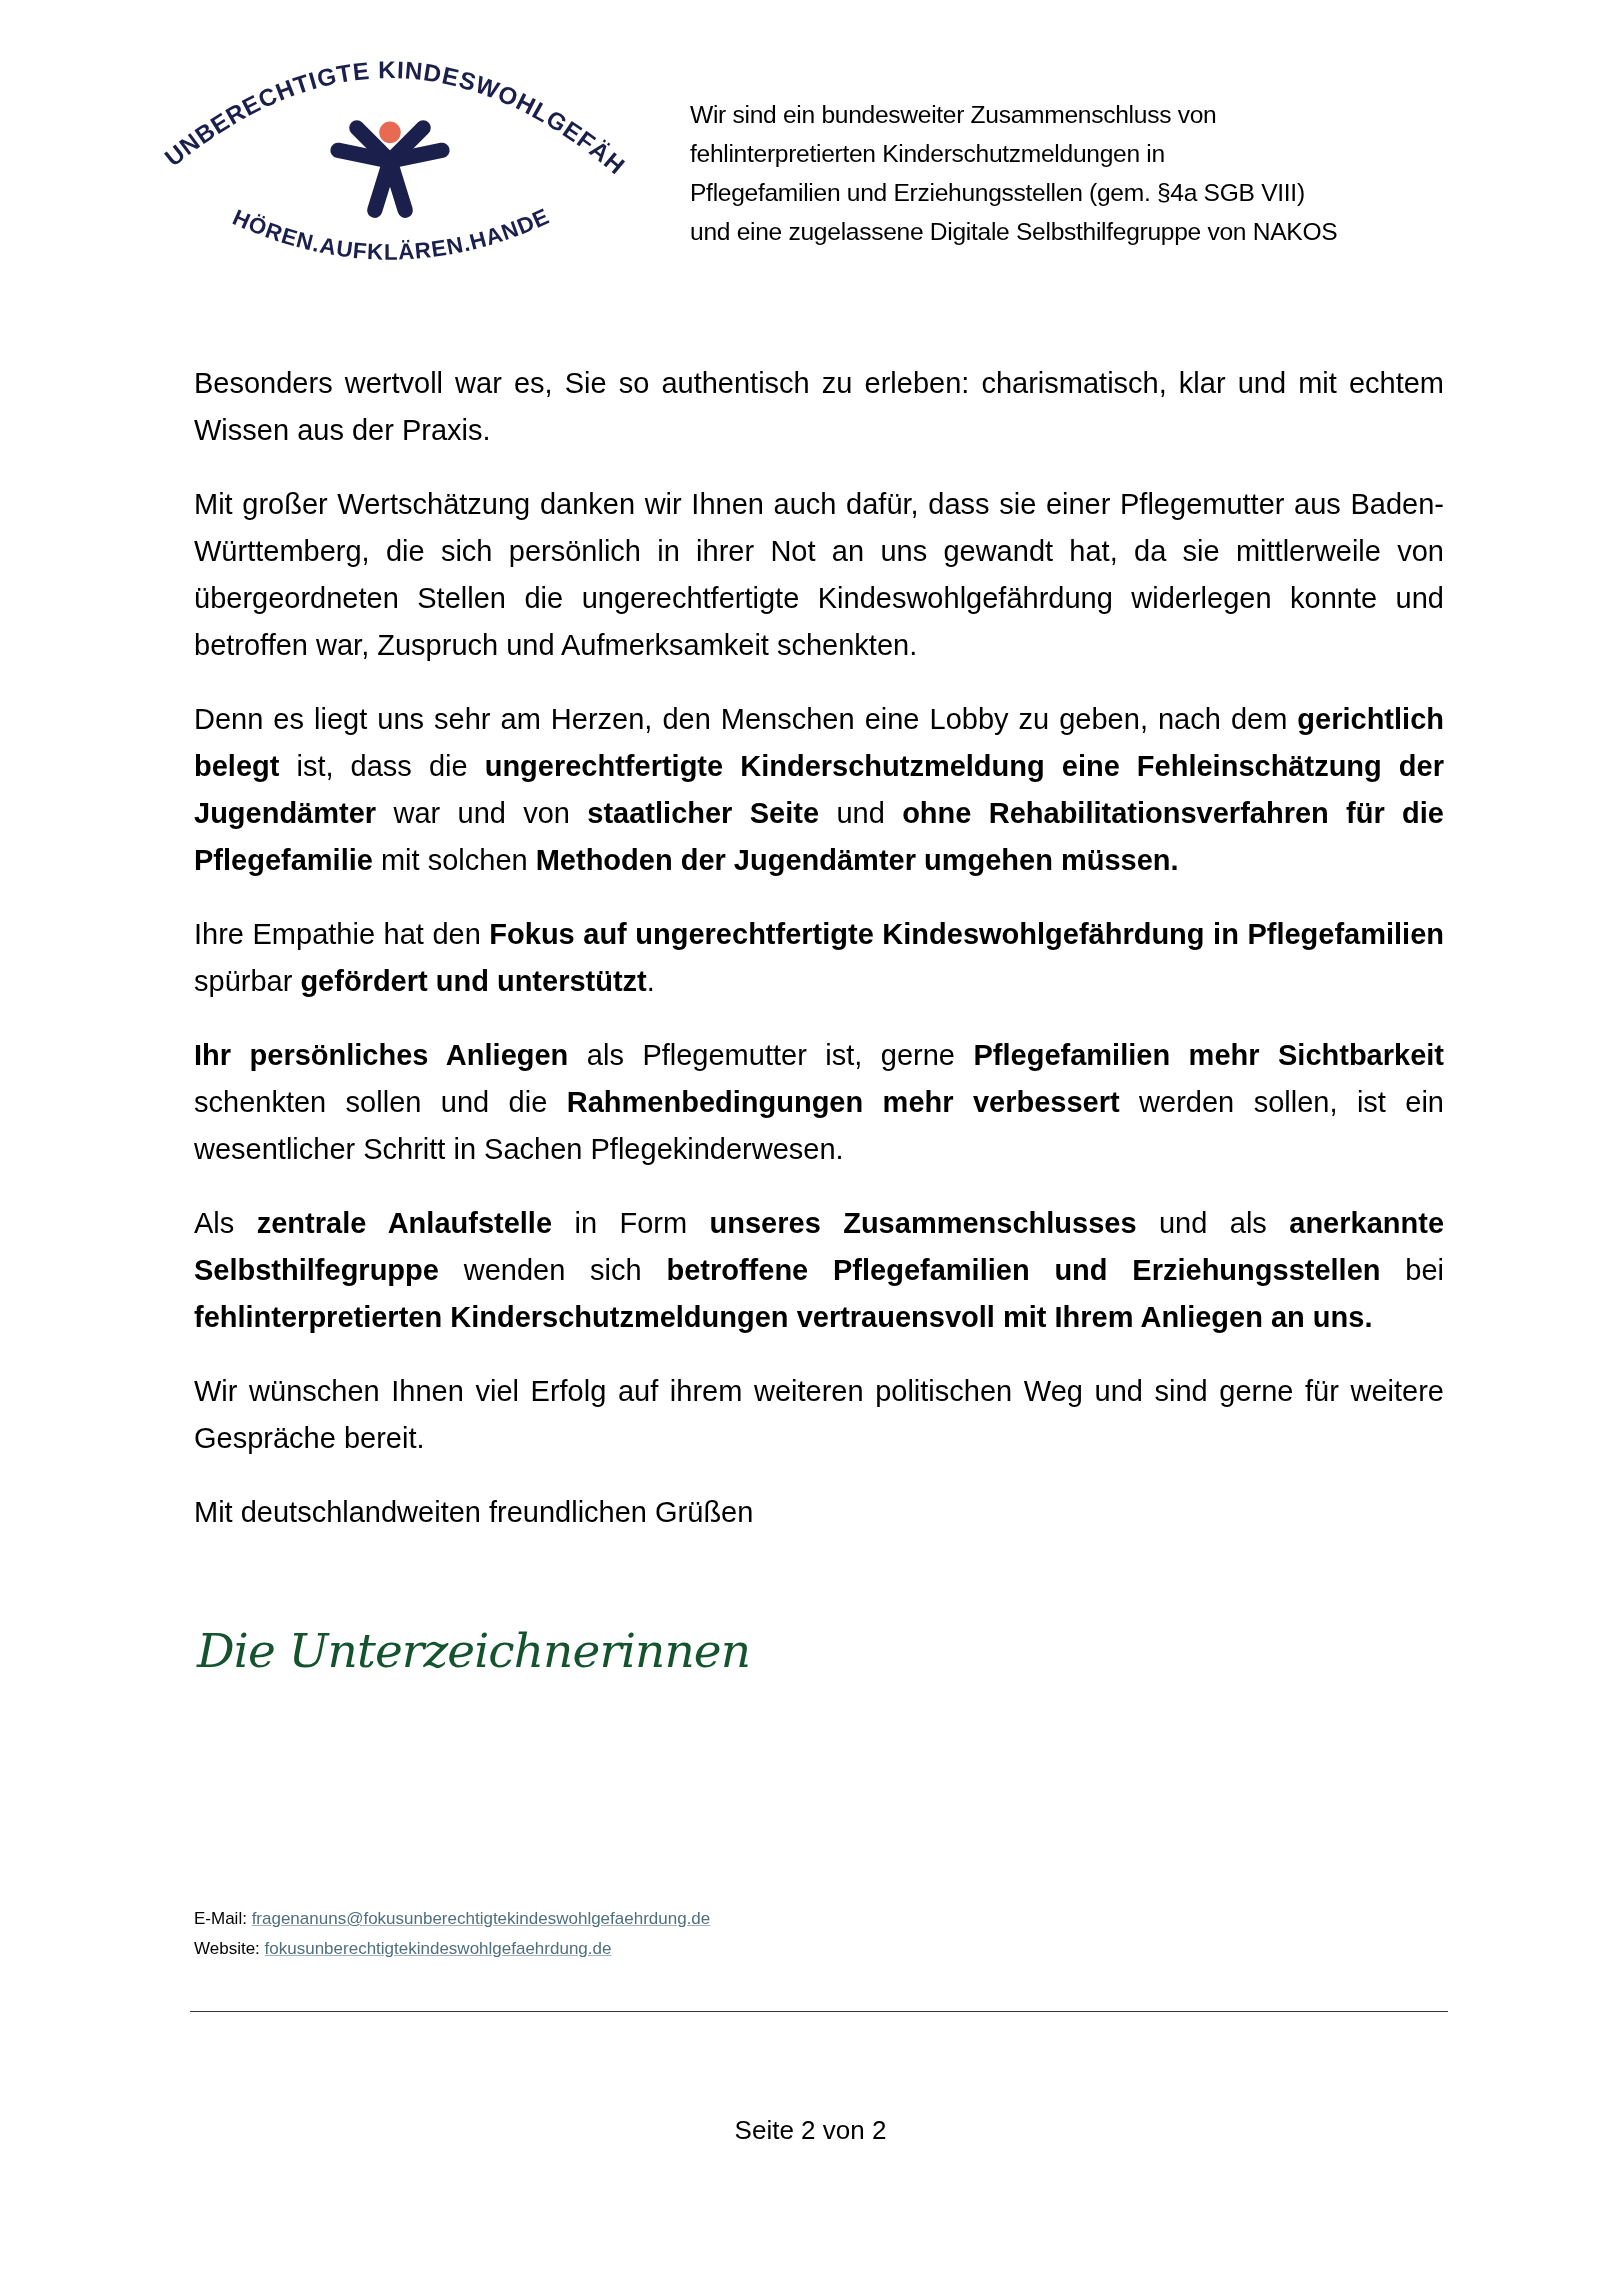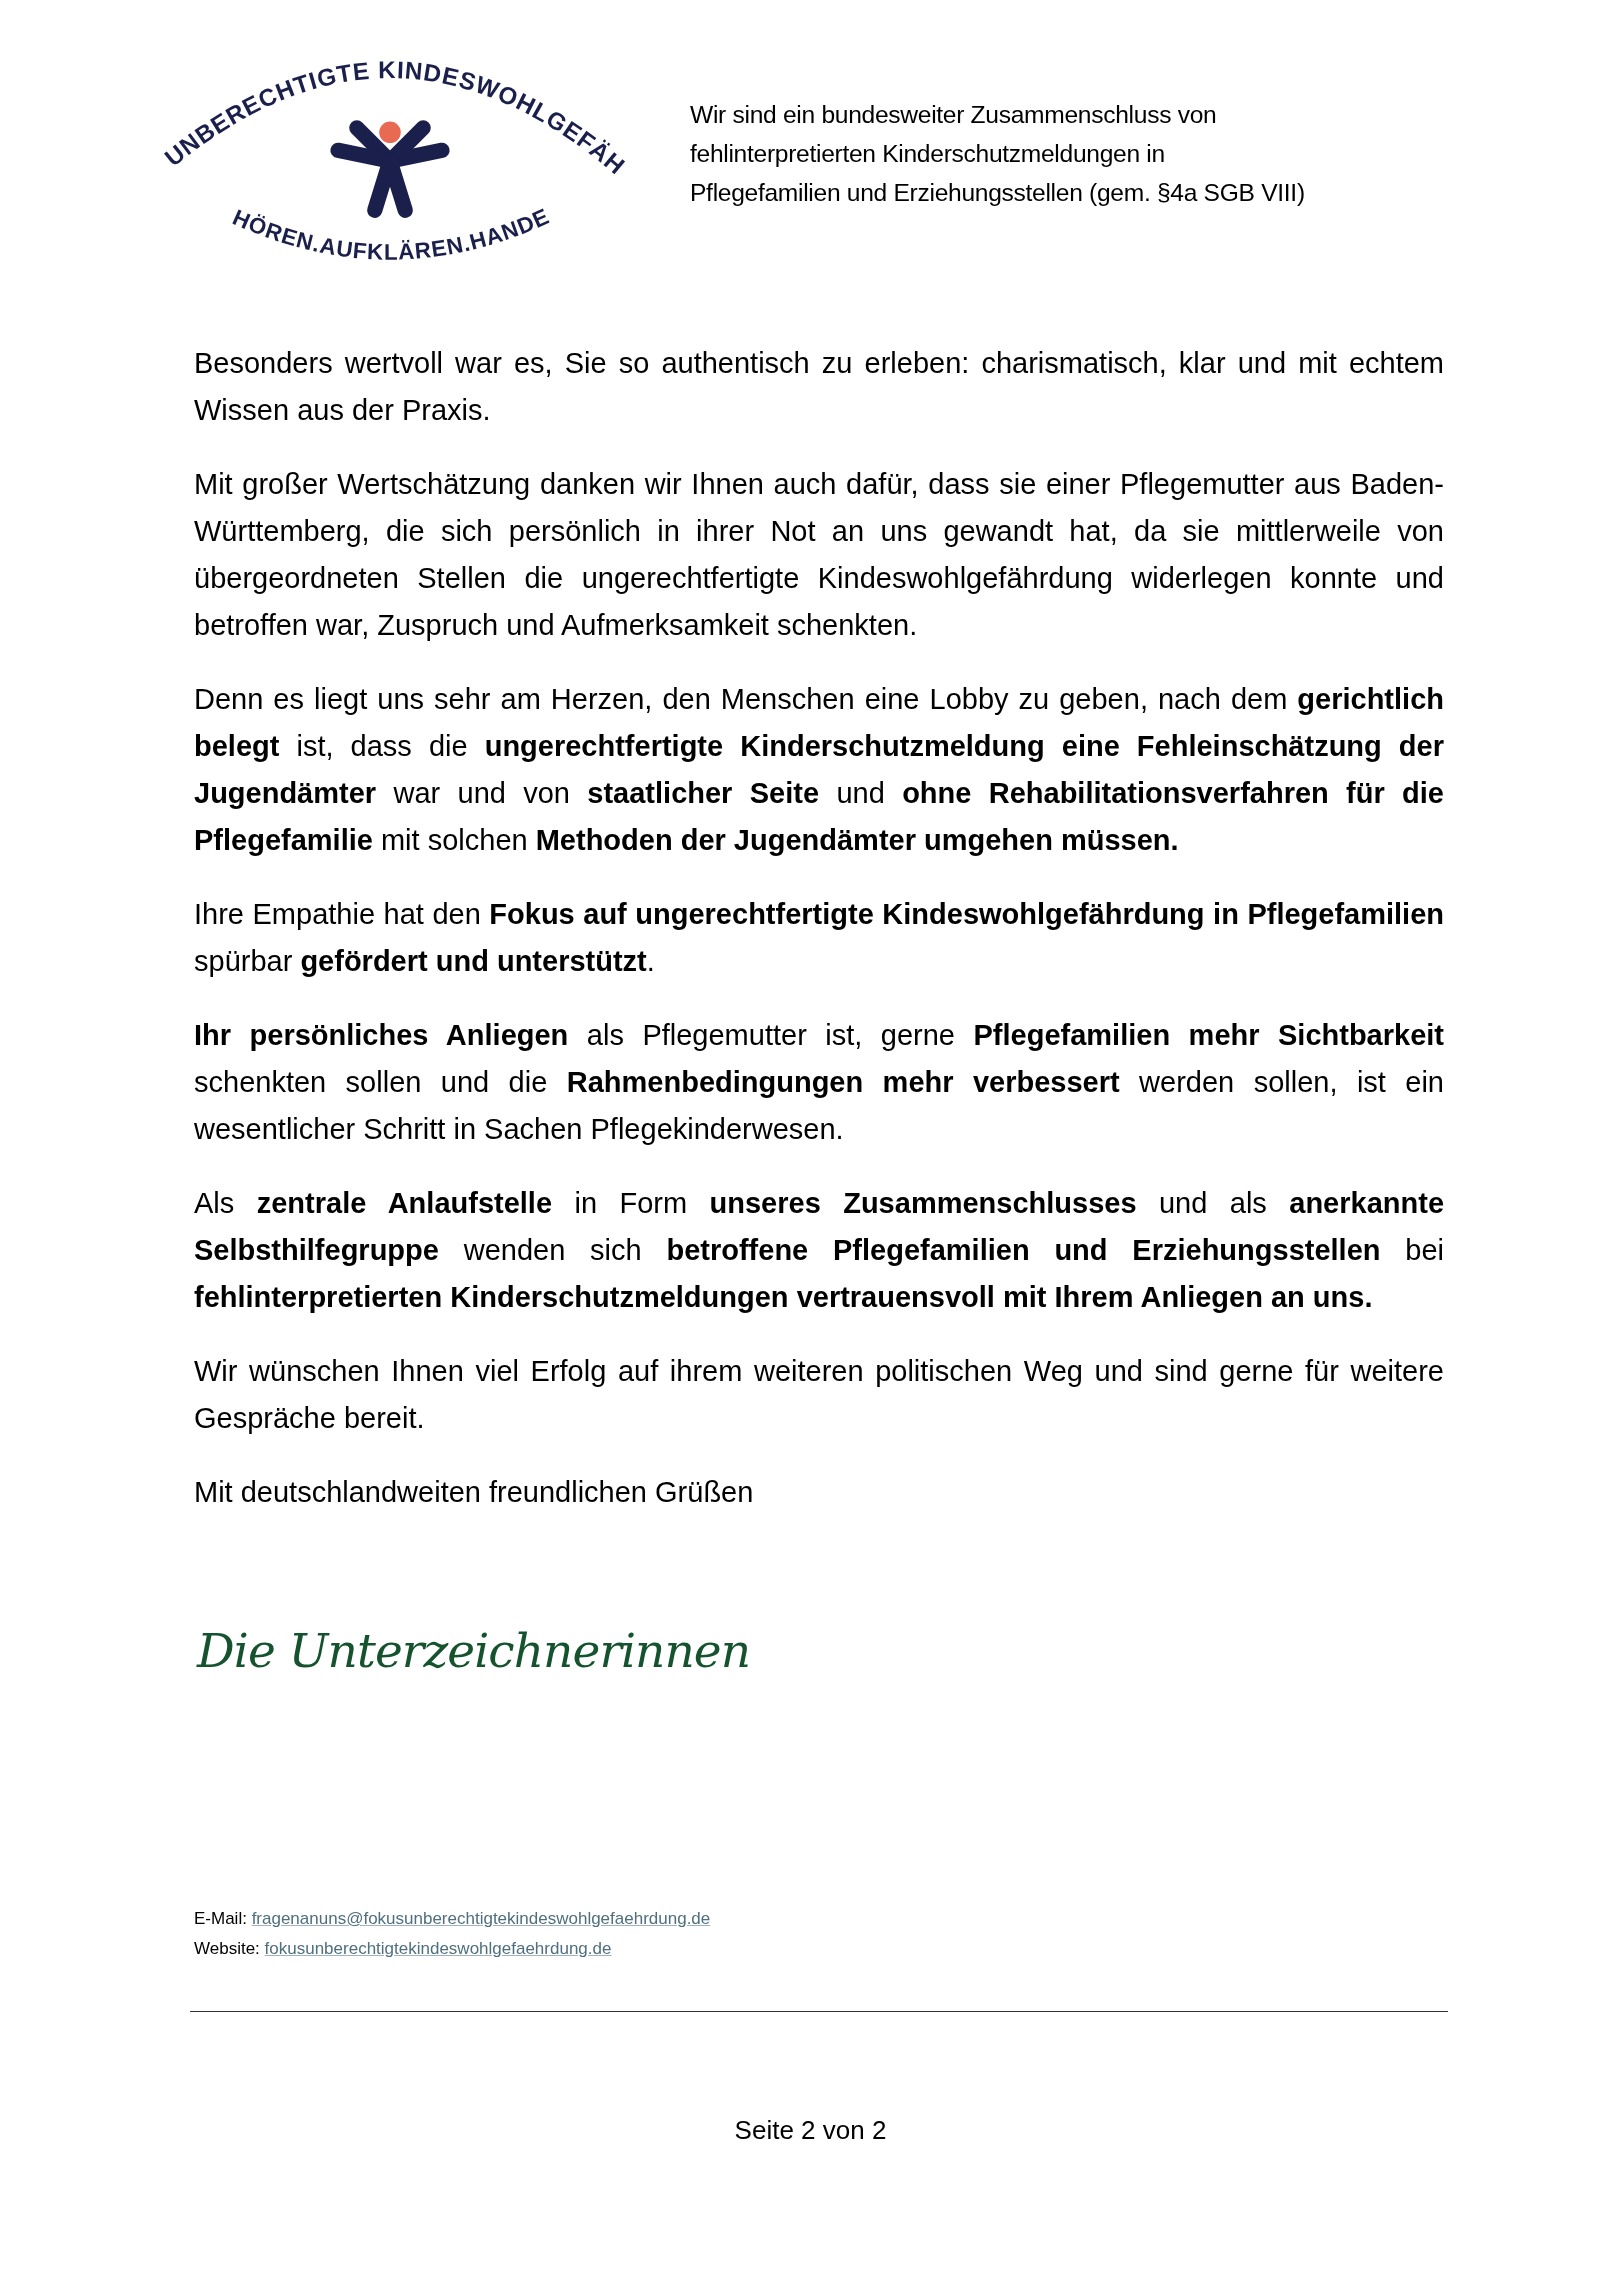--- a/index.html
+++ b/index.html
@@ -10,21 +10,21 @@
   .logo { position: absolute; left: 148px; top: 40px; width: 484px; height: 260px; }
   .logo svg { width: 100%; height: 100%; }
   .header-tagline { position: absolute; left: 690px; top: 95px; width: 788px;
                     font-weight: normal; font-size: 24.6px; line-height: 39px; letter-spacing: -0.3px; }
   .header-tagline div { white-space: nowrap; }
 
   
   .content { position: absolute; left: 194px; top: 340px; width: 1250px;
              font-size: 29px; line-height: 47px; }
   .content p { margin: 0 0 27px 0; text-align: justify; }
-  .content p.last-line-left { text-align: justify; text-align-last: left; }
+  .content p.last-line-left { text-align: justify; text-align-last: left; margin-top: 20px; }
   .content b { font-weight: bold; }
 
   .closing { margin-top: 0; }
   .signature { position: absolute; left: 197px; top: 1623px; font-family: "DejaVu Serif", serif;
                font-style: italic; font-size: 47px; color: #14532d; letter-spacing: -0.9px; }
 
   
   .footer-rule { position: absolute; left: 190px; top: 2011px; width: 1258px; height: 0;
                  border-top: 1.8px solid #333; }
   .footer { position: absolute; left: 194px; top: 1904px; font-size: 17px; line-height: 30px; }
@@ -56,20 +56,21 @@
       <line x1="270" y1="135" x2="287" y2="190"></line>
     </g>
     <circle cx="270" cy="103" r="12" fill="#e96a53"></circle>
   </svg>
 </div>
 
 <div class="header-tagline">
   <div>Wir sind ein bundesweiter Zusammenschluss von</div>
   <div>fehlinterpretierten Kinderschutzmeldungen in</div>
   <div>Pflegefamilien und Erziehungsstellen (gem. §4a SGB VIII)</div>
+  <div>und eine zugelassene Digitale Selbsthilfegruppe von NAKOS</div>
 </div>
 
 <div class="content">
   <p class="last-line-left">
     <span>Besonders wertvoll war es, Sie so authentisch zu erleben: charismatisch, klar und mit echtem Wissen aus der Praxis.</span>
   </p>
 
   <p class="last-line-left">
     <span>Mit großer Wertschätzung danken wir Ihnen auch dafür, dass sie einer Pflegemutter aus Baden-Württemberg, die sich persönlich in ihrer Not an uns gewandt hat, da sie mittlerweile von übergeordneten Stellen die ungerechtfertigte Kindeswohlgefährdung widerlegen konnte und betroffen war, Zuspruch und Aufmerksamkeit schenkten.</span>
   </p>

